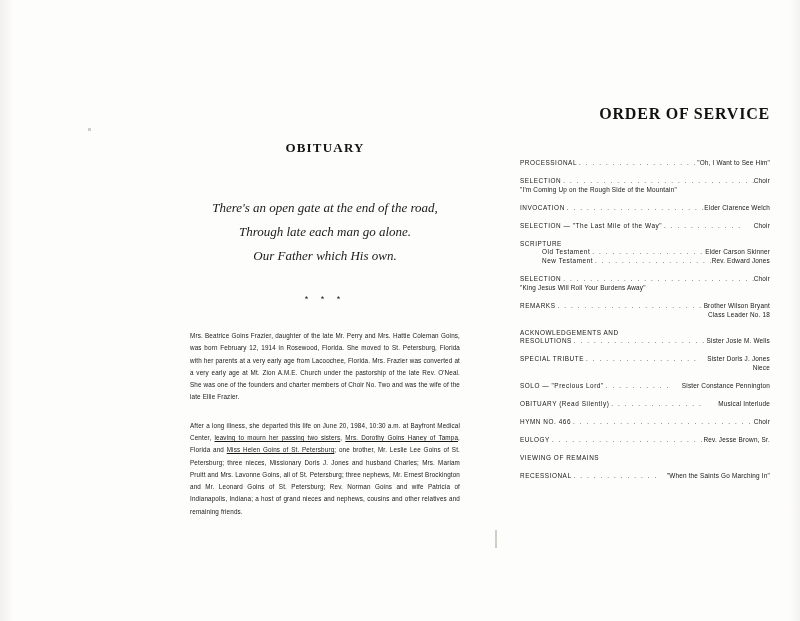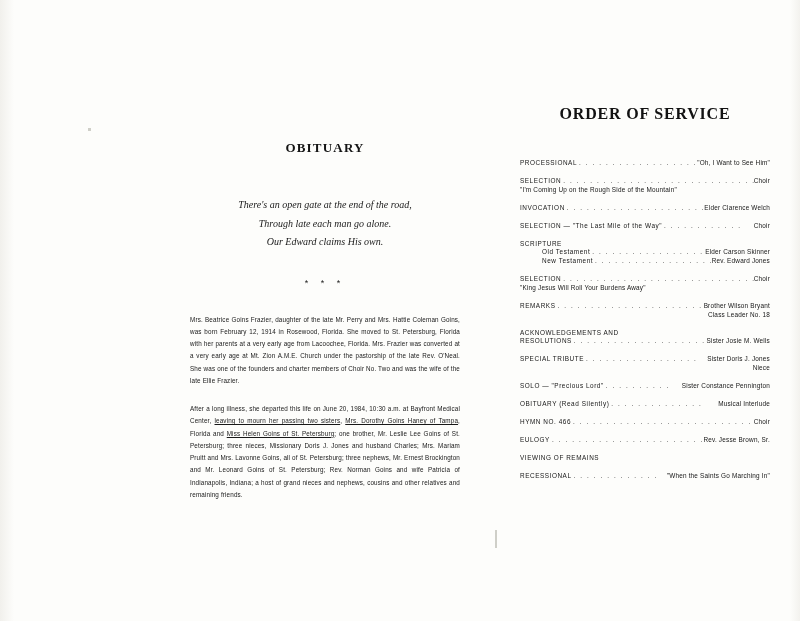--- a/index.html
+++ b/index.html
@@ -50,21 +50,21 @@
     font-family: "Liberation Serif", serif;
     font-size: 13px;
     letter-spacing: 1.2px;
     font-weight: 700;
     color: #151515;
     margin: 0 0 40px 0;
   }
   .poem {
     text-align: center;
     font-family: "Liberation Serif", serif;
-    font-size: 10px;
+    font-size: 13px;
     line-height: 1.85;
     color: #1a1a1a;
     font-style: italic;
     margin-bottom: 26px;
   }
   .divider-dots {
     text-align: center;
     font-size: 9px;
     letter-spacing: 5px;
     color: #222;
@@ -86,21 +86,21 @@
     position: absolute;
     left: 520px;
     top: 105px;
     width: 250px;
   }
   .oos-title {
     font-family: "Liberation Serif", serif;
     font-size: 16px;
     font-weight: 700;
     letter-spacing: 0.8px;
-    text-align: center;
+    text-align: right;
     margin: 0 0 36px 0;
     color: #121212;
   }
   .oos-list {
     font-size: 6.4px;
     color: #161616;
     letter-spacing: 0.2px;
   }
   .oos-row {
     display: flex;
@@ -170,21 +170,21 @@
 
   <div class="speck" style="left:88px;top:128px;width:3px;height:3px;"></div>
   <div class="speck" style="left:495px;top:530px;width:2px;height:18px;"></div>
 
   <div class="left-panel">
     <h1 class="obit-title">OBITUARY</h1>
 
     <div class="poem">
       <div>There's an open gate at the end of the road,</div>
       <div>Through late each man go alone.</div>
-      <div>Our Edward claims His own.</div>
+      <div>Our Father which His own.</div>
     </div>
 
     <div class="divider-dots">* * *</div>
 
     <p class="obit-para">Mrs. Beatrice Goins Frazier, daughter of the late Mr. Perry and Mrs. Hattie Coleman Goins, was born February 12, 1914 in Rosewood, Florida. She moved to St. Petersburg, Florida with her parents at a very early age from Lacoochee, Florida. Mrs. Frazier was converted at a very early age at Mt. Zion A.M.E. Church under the pastorship of the late Rev. O'Neal. She was one of the founders and charter members of Choir No. Two and was the wife of the late Ellie Frazier.</p>
     <p class="obit-para">After a long illness, she departed this life on June 20, 1984, 10:30 a.m. at Bayfront Medical Center, <span class="u">leaving to mourn her passing two sisters</span>, <span class="u">Mrs. Dorothy Goins Haney of Tampa</span>, Florida and <span class="u">Miss Helen Goins of St. Petersburg</span>; one brother, Mr. Leslie Lee Goins of St. Petersburg; three nieces, Missionary Doris J. Jones and husband Charles; Mrs. Mariam Pruitt and Mrs. Lavonne Goins, all of St. Petersburg; three nephews, Mr. Ernest Brockington and Mr. Leonard Goins of St. Petersburg; Rev. Norman Goins and wife Patricia of Indianapolis, Indiana; a host of grand nieces and nephews, cousins and other relatives and remaining friends.</p>
   </div>
 
   <div class="right-panel">
     <h1 class="oos-title">ORDER OF SERVICE</h1>

